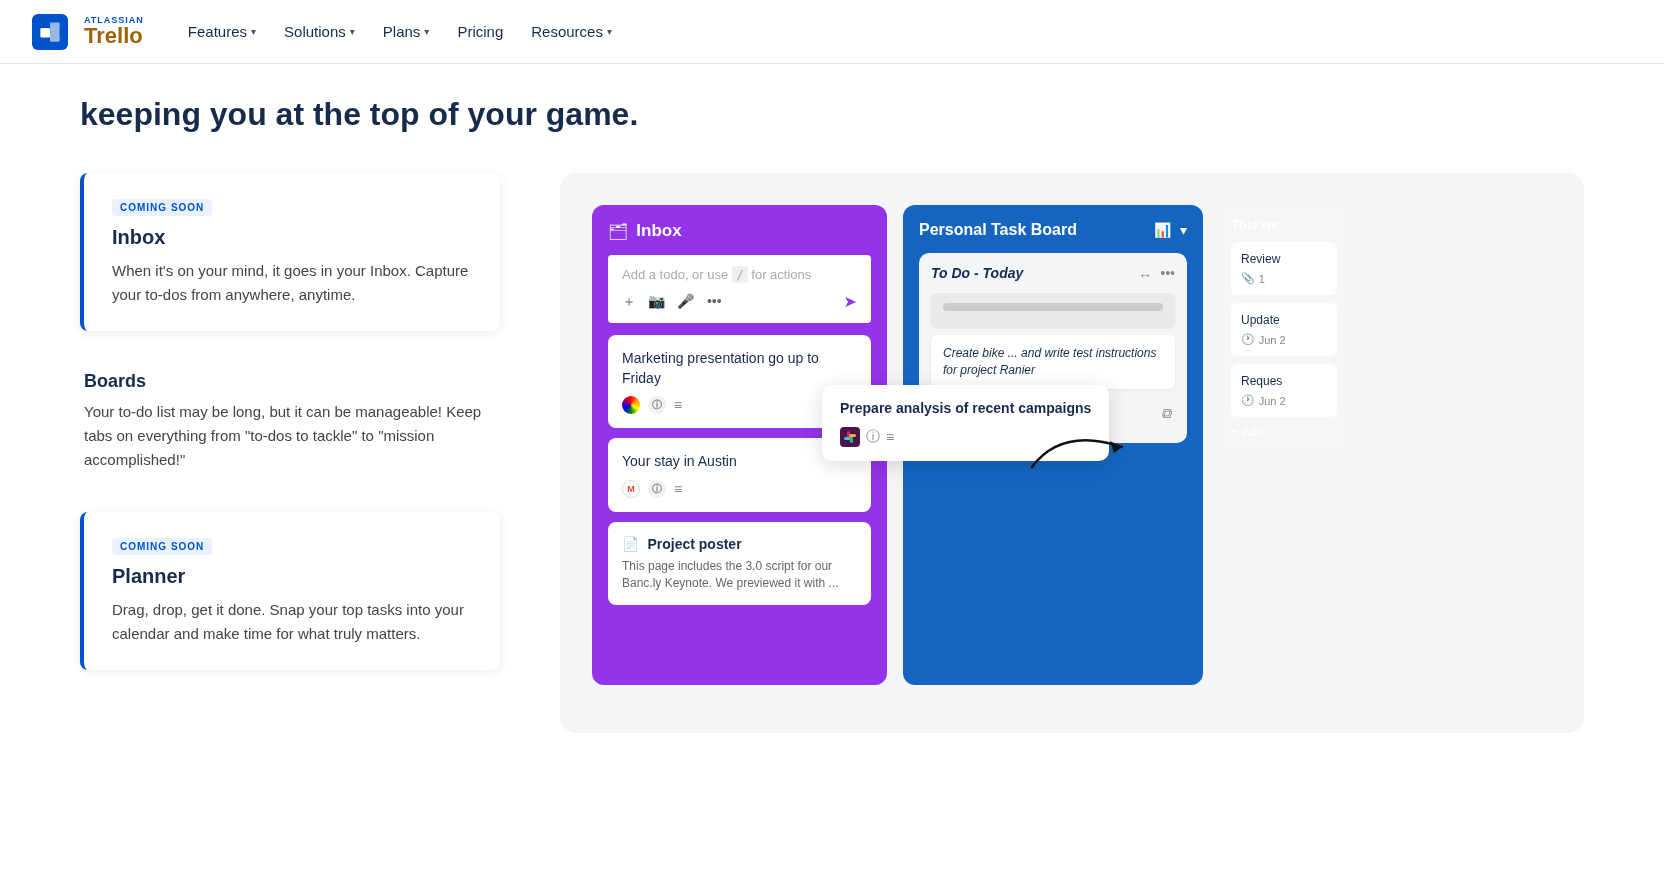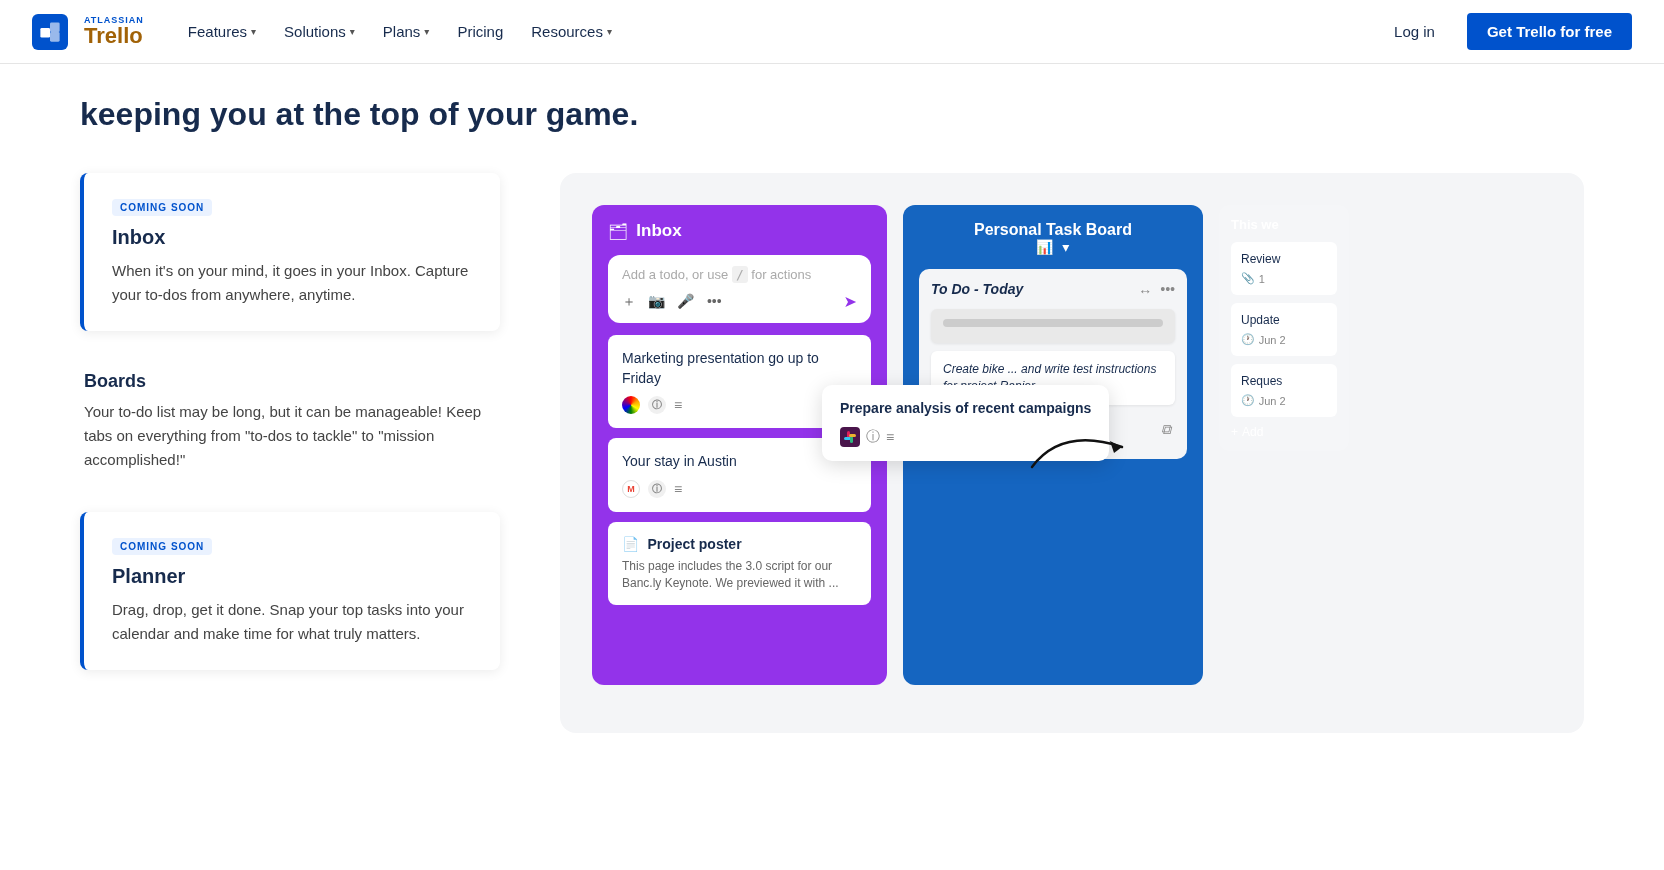--- a/index.html
+++ b/index.html
@@ -74,21 +74,21 @@
     
     .inbox-board {
       width: 295px; background: #9333EA; border-radius: 12px; padding: 16px;
       flex-shrink: 0; min-height: 480px;
     }
     .board-header { display: flex; align-items: center; gap: 8px; margin-bottom: 14px; }
     .board-header-icon { font-size: 16px; color: #fff; }
     .board-header-title { font-size: 17px; font-weight: 700; color: #fff; }
 
     .inbox-input-area {
-      background: #fff; border-radius: 12px; padding: 12px 14px; margin-bottom: 12px;
+      background: #fff; border-radius: 4px; padding: 12px 14px; margin-bottom: 12px;
     }
     .inbox-placeholder { font-size: 13px; color: #aaa; margin-bottom: 10px; }
     .inbox-placeholder .slash { background: #f0f0f0; padding: 1px 4px; border-radius: 3px; font-family: monospace; }
     .inbox-actions { display: flex; align-items: center; justify-content: space-between; }
     .inbox-actions-left { display: flex; gap: 12px; color: #666; font-size: 14px; }
     .inbox-send { color: #9333EA; font-size: 16px; }
 
     .inbox-card {
       background: #fff; border-radius: 8px; padding: 14px; margin-bottom: 10px;
     }
@@ -118,21 +118,21 @@
     .tooltip-lines { color: #888; font-size: 14px; }
     .arrow-curve {
       position: absolute; top: 212px; left: 430px; z-index: 25;
     }
 
     
     .task-board {
       width: 300px; background: #1565C0; border-radius: 12px; padding: 16px;
       flex-shrink: 0; min-height: 480px; overflow: hidden;
     }
-    .task-board-header { display: flex; align-items: center; justify-content: space-between; margin-bottom: 14px; flex-direction: column; }
+    .task-board-header { display: flex; align-items: center; justify-content: space-between; margin-bottom: 14px; }
     .task-board-title { font-size: 16px; font-weight: 700; color: #fff; }
     .task-board-actions { display: flex; align-items: center; gap: 8px; color: #fff; font-size: 14px; }
 
     .todo-column {
       background: #f4f5f7; border-radius: 10px; padding: 12px; font-style: italic;
     }
     .todo-header { display: flex; align-items: center; justify-content: space-between; margin-bottom: 12px; }
     .todo-title { font-size: 14px; font-weight: 600; color: #172B4D; }
     .todo-header-actions { display: flex; align-items: center; gap: 8px; color: #888; font-size: 14px; }
 
@@ -196,24 +196,20 @@
     </a>
     <a class="nav-link">
       <span>Pricing</span>
     </a>
     <a class="nav-link">
       <span>Resources</span>
       <span class="nav-chevron">▾</span>
     </a>
   </div>
 
-  <div class="nav-actions">
-    <button class="nav-login">Log in</button>
-    <button class="nav-cta">Get Trello for free</button>
-  </div>
 </nav>
 
 <div class="page">
   <div class="hero-text">keeping you at the top of your game.</div>
 
   <div class="content-layout">
 
     <div class="left-panel">
 
       <div class="feature-card">

